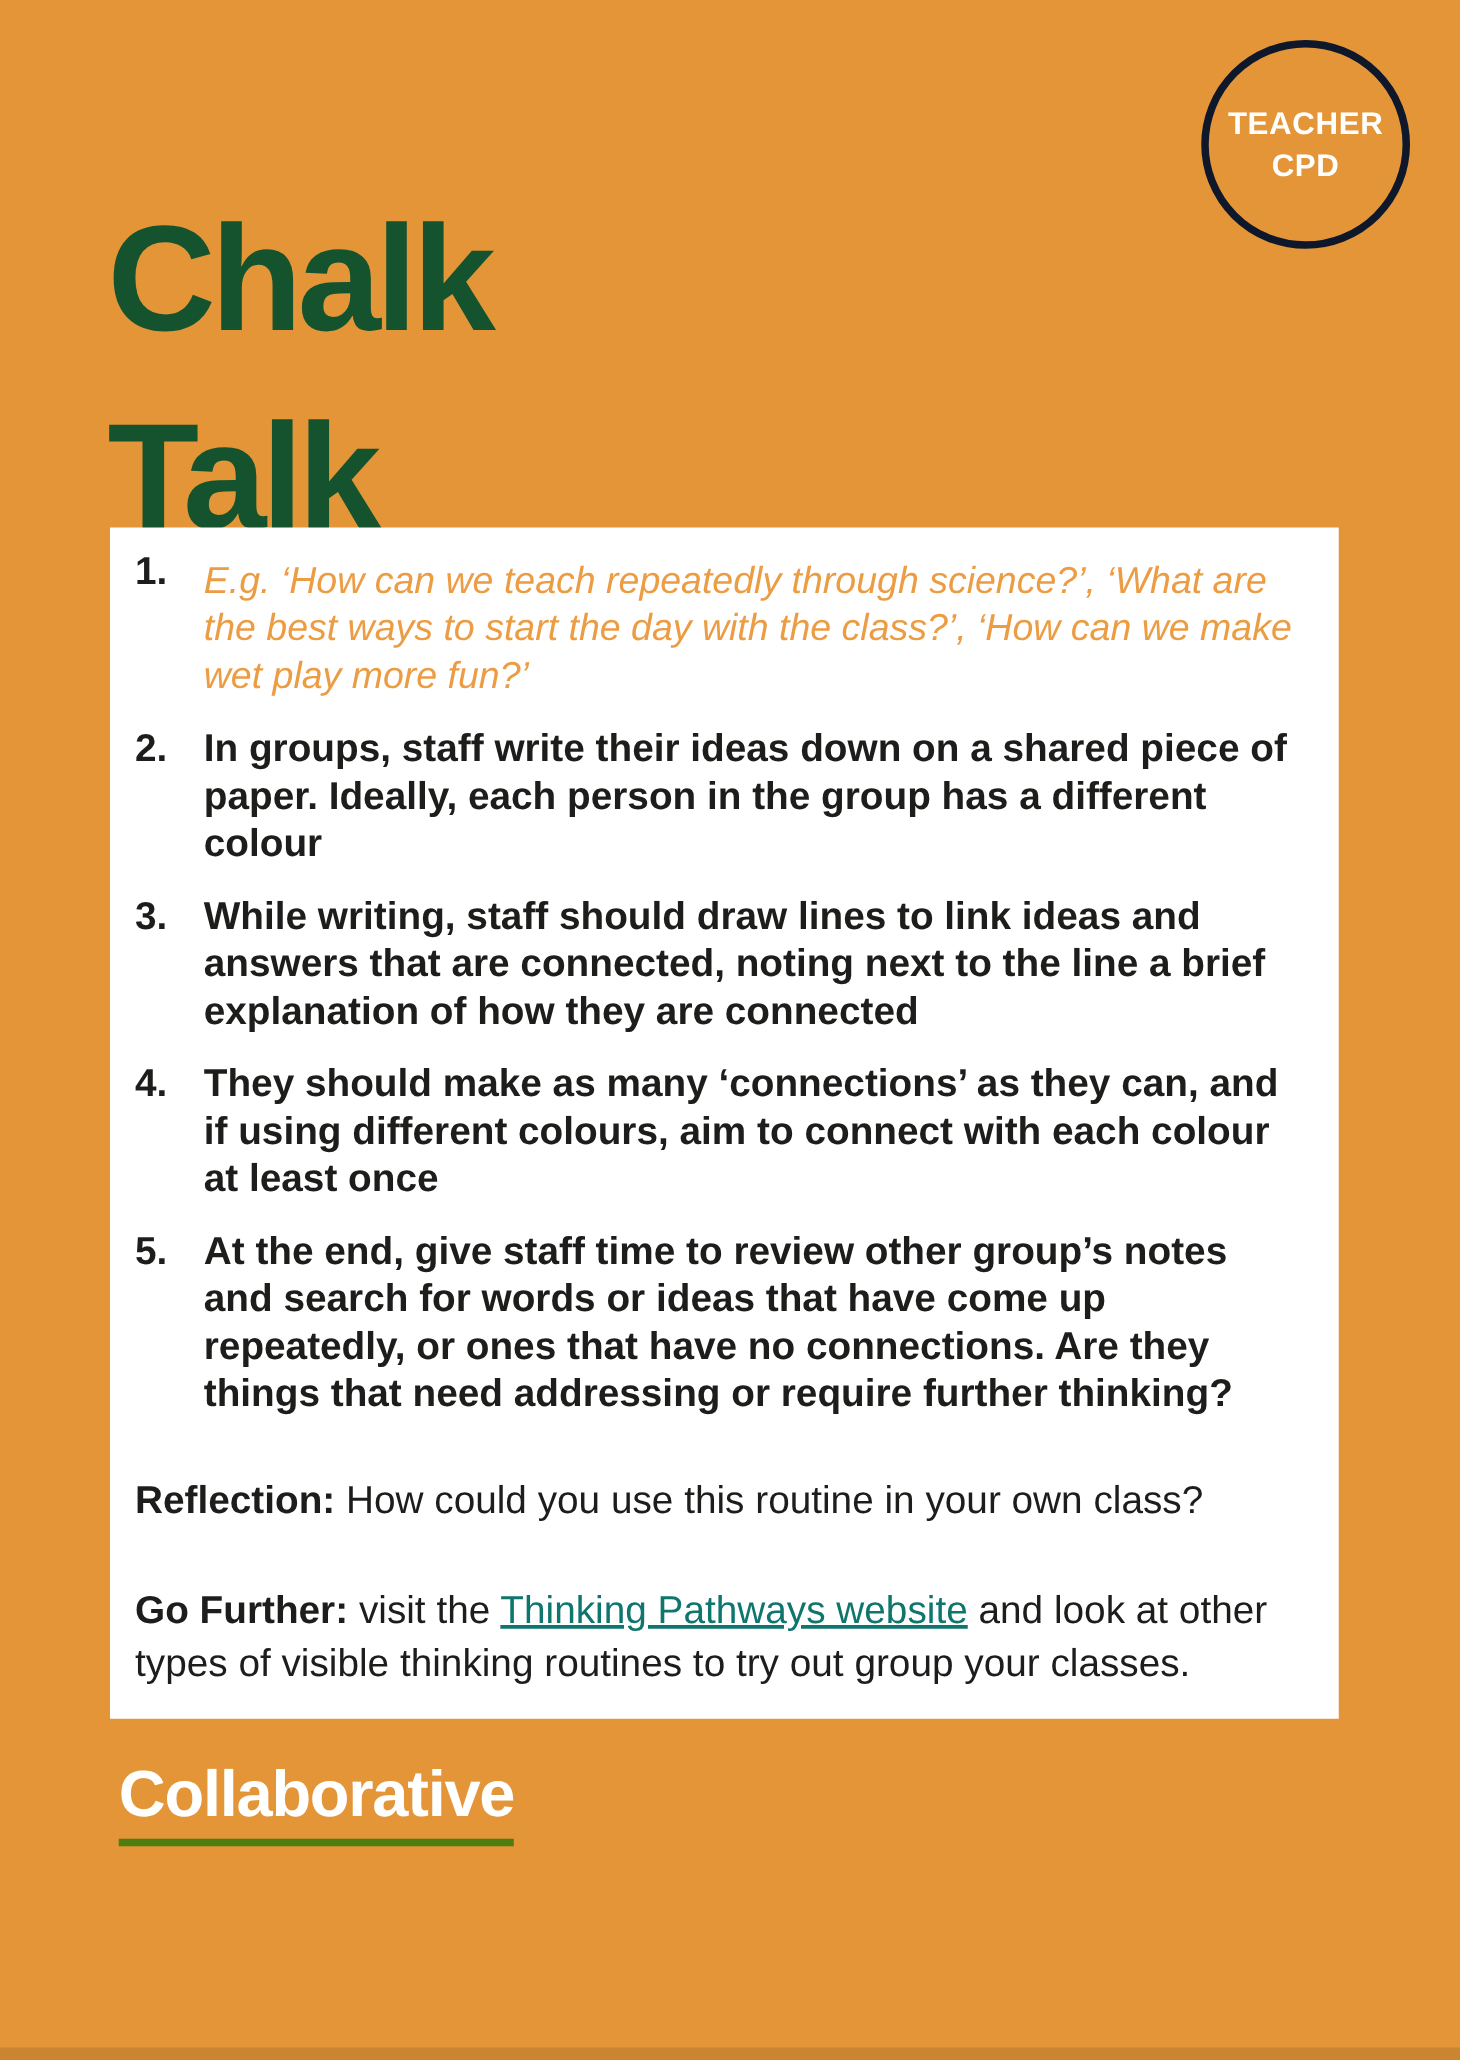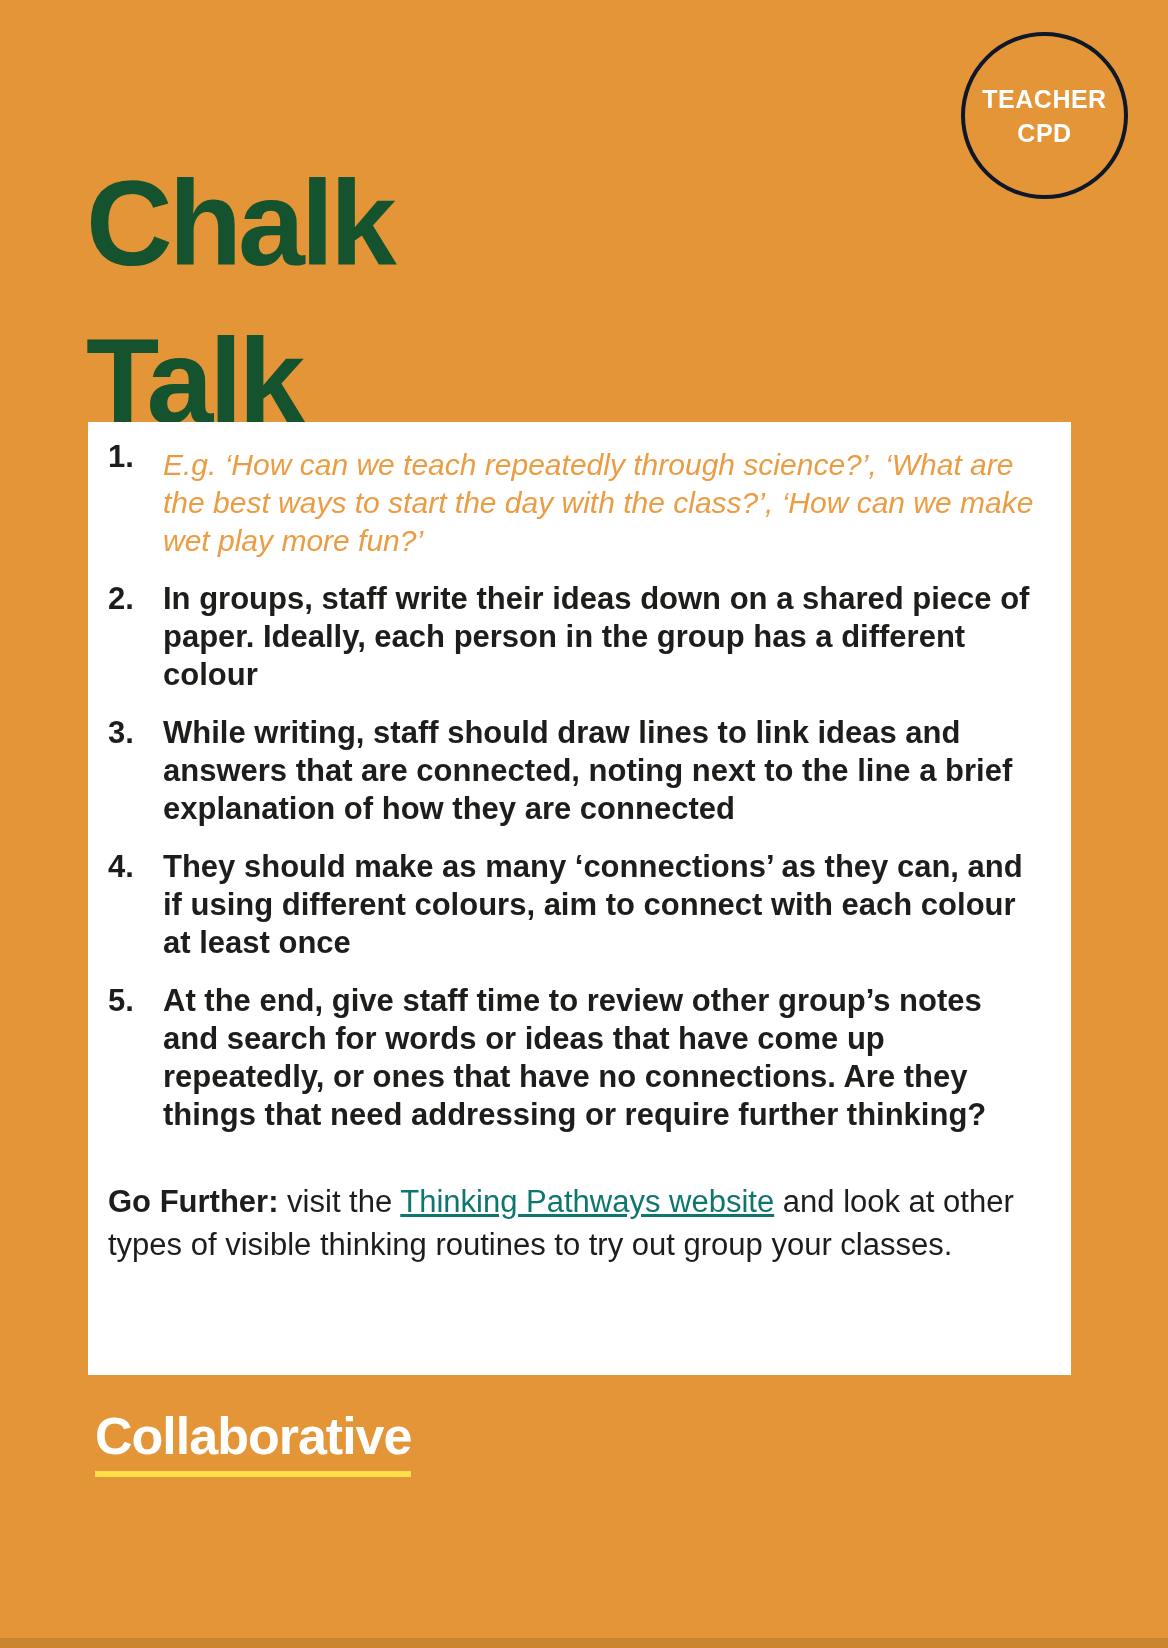--- a/index.html
+++ b/index.html
@@ -14,21 +14,21 @@
   .page-title {
     position: absolute; left: 86px; top: 64px;
     color: #14532d; font-weight: 800;
     font-size: 120px; line-height: 158px; letter-spacing: -4px;
   }
   .page-title .line { display: block; }
 
   .badge {
     position: absolute; left: 961px; top: 32px;
     width: 167px; height: 167px; box-sizing: border-box;
-    border: 4px solid #0f172a; border-radius: 50%;
+    border: 6px solid #0f172a; border-radius: 50%;
     display: flex; flex-direction: column; align-items: center; justify-content: center;
     color: #FFFFFF; font-weight: 700; font-size: 25px; line-height: 34px;
     letter-spacing: 0.5px; text-align: center;
   }
 
   .card {
     position: absolute; left: 88px; top: 422px;
     width: 983px; height: 953px; box-sizing: border-box;
     background: #FFFFFF; color: #1D1D1B;
     padding: 16px 36px 0 20px;
@@ -51,21 +51,21 @@
   }
   .note .label { font-weight: 700; }
   .reflection { margin-top: 46px; }
   .go-further { margin-top: 46px; line-height: 43px; }
   .inline-link { color: #0f766e; text-decoration: underline; cursor: pointer; }
 
   .footer { position: absolute; left: 95px; top: 1406px; color: #FFFFFF; }
   .footer-heading {
     display: inline-block;
     font-size: 52px; font-weight: 800; letter-spacing: -1px;
-    border-bottom: 6px solid #fde047; padding-bottom: 5px;
+    border-bottom: 6px solid #4d7c0f; padding-bottom: 5px;
   }
   .footer-text {
     margin-top: 22px; width: 850px;
     font-size: 32px; line-height: 40px; font-weight: 400;
   }
 
   .bottom-shade {
     position: absolute; left: 0; bottom: 0; width: 100%; height: 10px;
     background: rgba(0,0,0,0.10);
   }
@@ -103,20 +103,23 @@
   <div class="step">
     <span class="step-number">4.</span>
     <span class="step-text">They should make as many ‘connections’ as they can, and if using different colours, aim to connect with each colour at least once</span>
   </div>
 
   <div class="step">
     <span class="step-number">5.</span>
     <span class="step-text">At the end, give staff time to review other group’s notes and search for words or ideas that have come up repeatedly, or ones that have no connections. Are they things that need addressing or require further thinking?</span>
   </div>
 
+  <p class="note reflection">
+    <span class="label">Reflection:</span><span> How could you use this routine in your own class?</span>
+  </p>
 
   <p class="note go-further">
     <span class="label">Go Further:</span><span> visit the </span><a class="inline-link">Thinking Pathways website</a><span> and look at other types of visible thinking routines to try out group your classes.</span>
   </p>
 
 </div>
 
 <div class="footer">
   <div class="footer-heading">Collaborative</div>
 </div>

